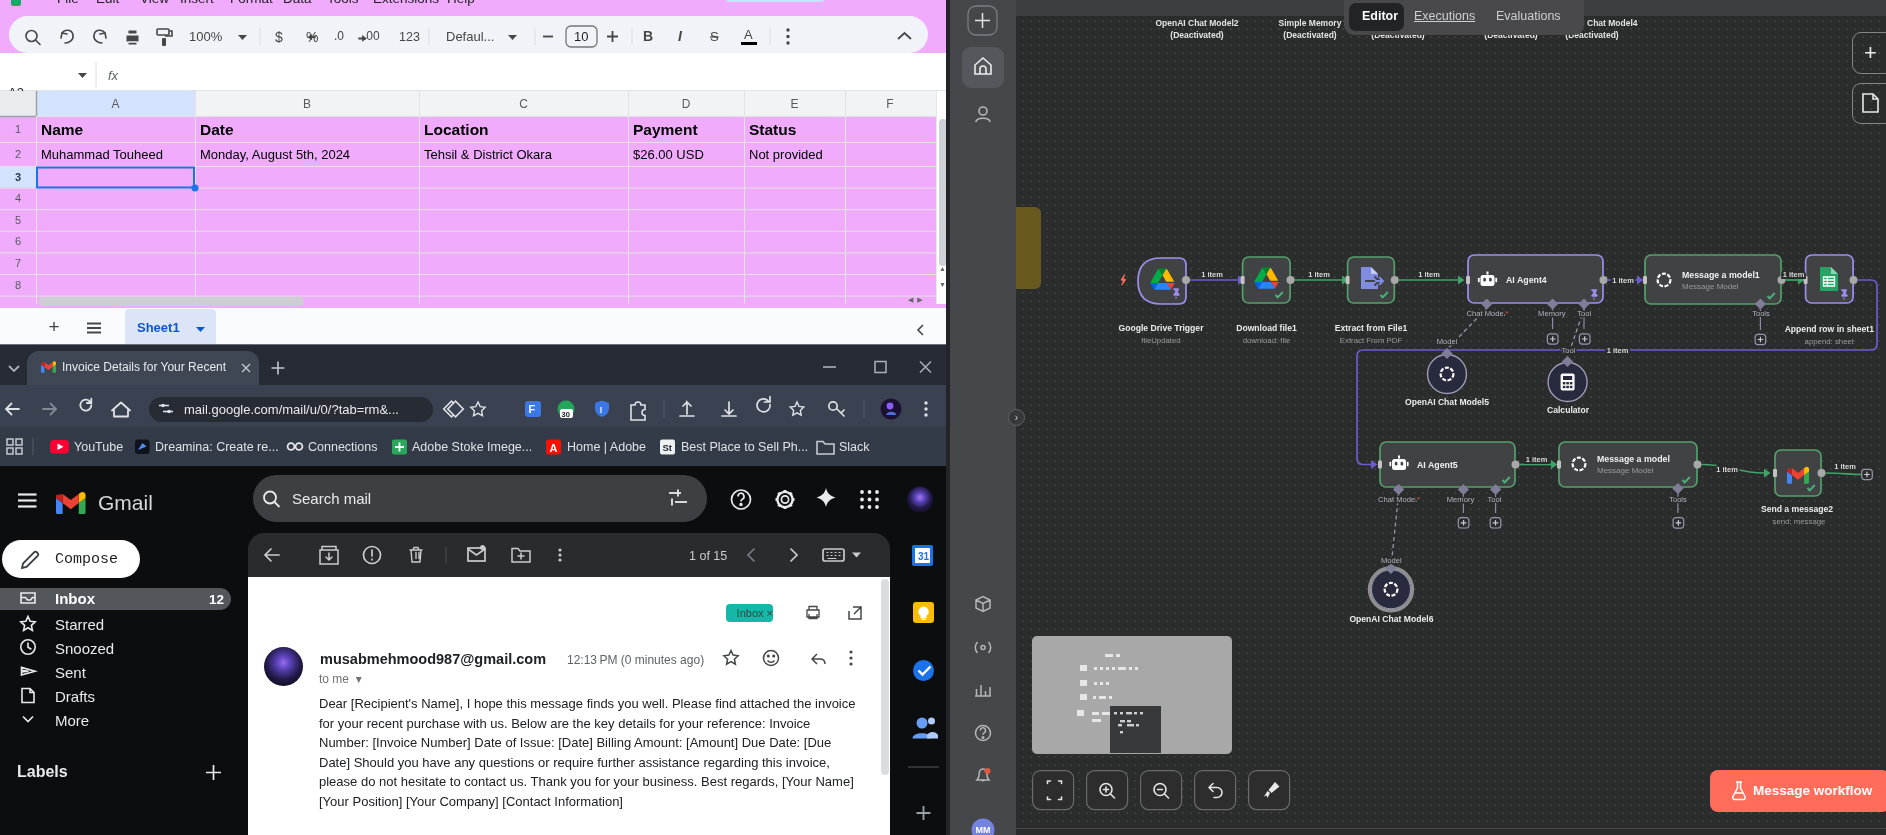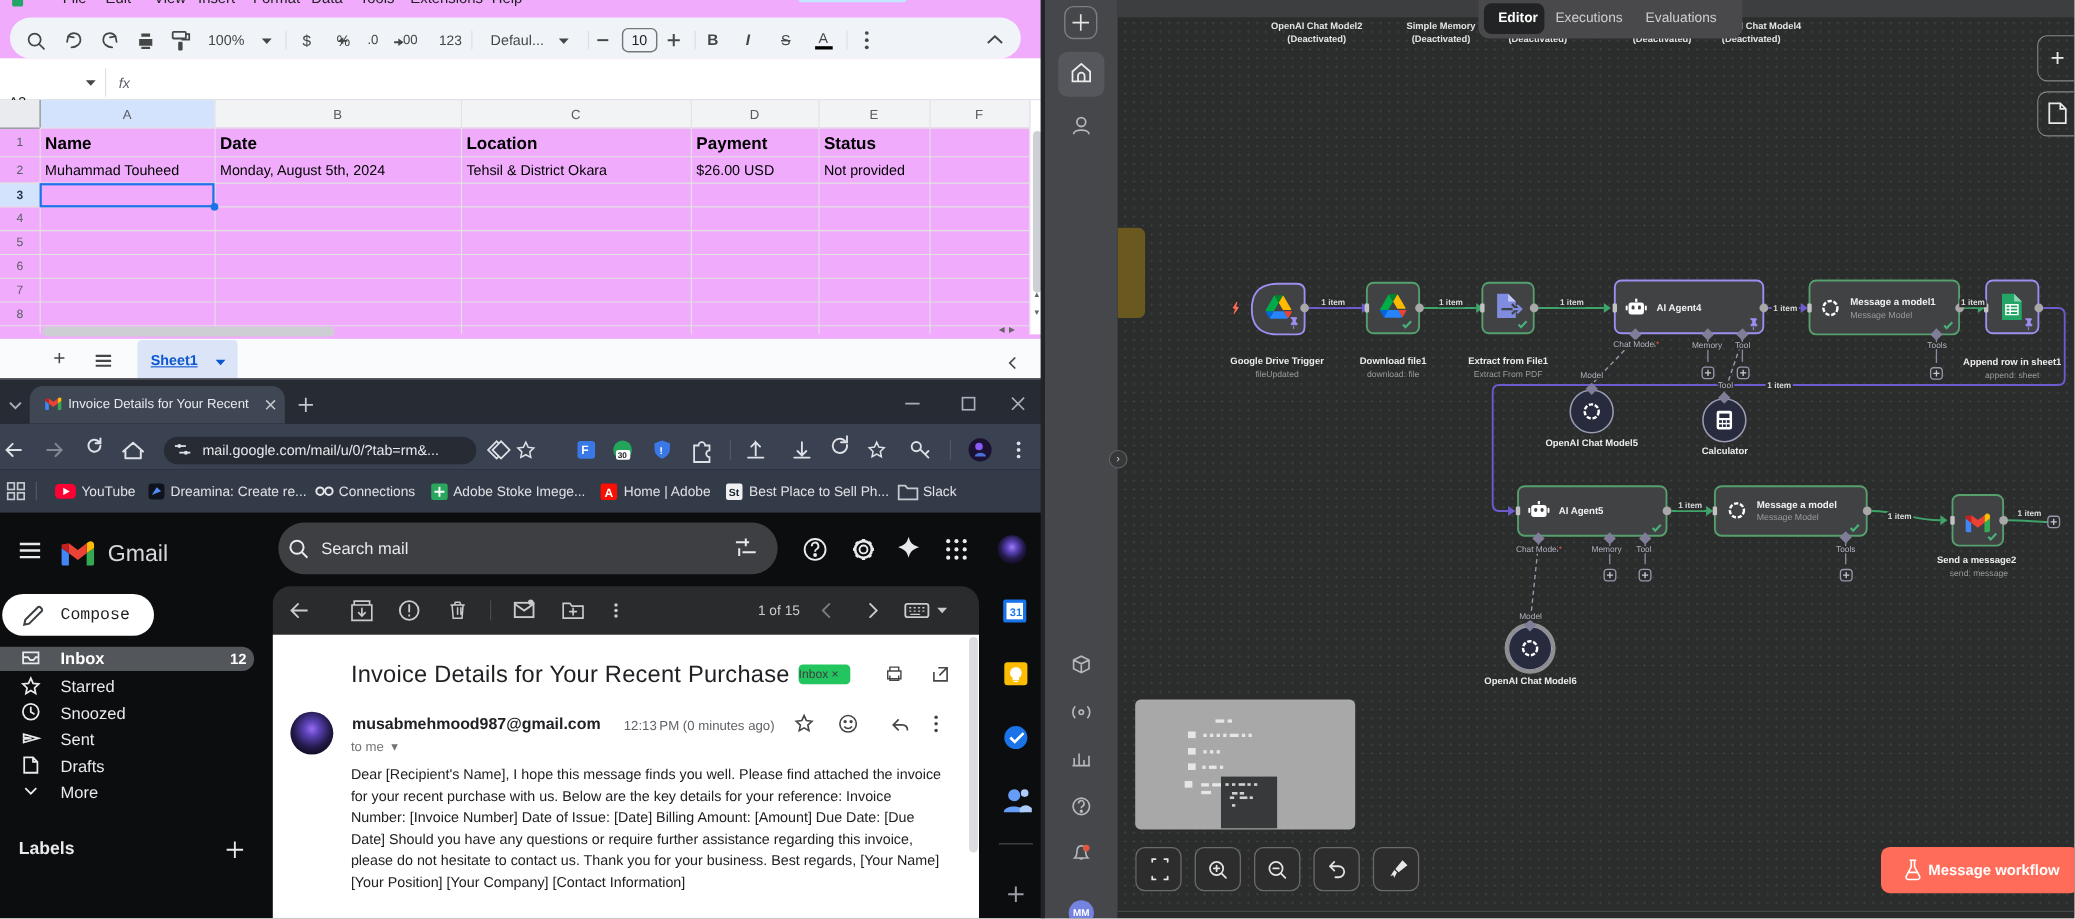--- a/index.html
+++ b/index.html
@@ -150,21 +150,21 @@
   <div class="abs" style="left:936px;top:91px;width:13px;height:213px;background:#fff;border-left:1px solid #e8e8e8;"></div>
   <div class="abs" style="left:938.5px;top:119px;width:8px;height:147px;background:#cdd0d4;border-radius:4px;"></div>
   <div class="abs" style="left:938px;top:265px;width:9px;height:12px;color:#666;font-size:7px;text-align:center;">▲</div>
   <div class="abs" style="left:938px;top:281px;width:9px;height:12px;color:#666;font-size:7px;text-align:center;">▼</div>
 
   <div class="abs" style="left:39px;top:297px;width:265px;height:9px;background:#ccced3;border-radius:5px;"></div>
   <div class="abs" style="left:908px;top:296px;width:40px;height:10px;font-size:7px;color:#666;">◀ &nbsp;▶</div>
 
   <div class="abs" style="left:0;top:308px;width:950px;height:36px;background:#f9fbfd;"></div>
   <div class="abs" style="left:125px;top:309px;width:91px;height:35px;background:#dce4f7;border-radius:4px 4px 0 0;"></div>
-  <div class="abs" style="left:137px;top:320px;font-size:13px;font-weight:bold;color:#0b57d0;text-decoration:underline;">Sheet1</div>
+  <div class="abs" style="left:137px;top:320px;font-size:13px;font-weight:bold;color:#0b57d0;">Sheet1</div>
   <svg class="abs" style="left:193px;top:324px;" width="16" height="12">
         <path d="M3 3 l4.5 5 4.5 -5 z" fill="#0b57d0"></path>
       </svg>
   <div class="abs" style="left:44px;top:317px;width:20px;height:20px;font-size:19px;color:#444746;text-align:center;line-height:20px;">+</div>
   <svg class="abs" style="left:86px;top:321px;" width="16" height="14">
         <g stroke="#444746" stroke-width="2">
           <line x1="1" y1="2.5" x2="15" y2="2.5"></line>
           <line x1="1" y1="7" x2="15" y2="7"></line>
           <line x1="1" y1="11.5" x2="15" y2="11.5"></line>
         </g>
@@ -402,22 +402,21 @@
           <circle cx="312" cy="22" r="1.6"></circle>
           <circle cx="312" cy="27" r="1.6"></circle>
         </g>
     <circle cx="234.5" cy="14.5" r="2.5" fill="#c9cbce"></circle>
     <line x1="198" y1="13" x2="198" y2="31" stroke="#4a4d52" stroke-width="1"></line>
     <text x="441" y="26.5" font-size="12.5" fill="#c9cbce">1 of 15</text>
   </svg>
   <div class="abs" style="left:248px;top:233px;width:642px;height:258px;background:#fff;"></div>
   <div class="abs" style="left:881px;top:235px;width:8px;height:196px;background:#dadce0;border-radius:4px;"></div>
 
-  <div class="abs" style="left:319px;top:257px;font-size:21.5px;color:#202124;letter-spacing:0.2px;">Invoice Details for Your Recent Purchase</div>
-  <div class="abs" style="left:726px;top:260px;width:47px;height:18px;background:#22c55e;border-radius:4px;font-size:11px;color:#3c4043;text-align:left;line-height:18px;">Inbox ×</div>
+  <div class="abs" style="left:726px;top:260px;width:47px;height:18px;background:#14b8a6;border-radius:4px;font-size:11px;color:#3c4043;text-align:right;line-height:18px;">Inbox ×</div>
   <svg class="abs" style="left:805px;top:261px;" width="70" height="16" viewBox="0 0 70 16">
     <g fill="none" stroke="#444746" stroke-width="1.5">
       <path d="M4 5 v-3.5 h8 v3.5 m-10 0 h12 v7 h-12 z m2 4 v4.5 h8 v-4.5" stroke-width="1.3"></path>
       <path d="M48 2 h8 v12 h-12 v-8 M56 2 l-7 7 M51 2 h5 v5"></path>
     </g>
   </svg>
   <div class="abs" style="left:264px;top:302.5px;width:39px;height:39px;border-radius:50%;background:radial-gradient(circle at 50% 40%, #9a6cf0 0%, #5b43b8 22%, #241a4a 55%, #0b0916 85%);"></div>
   <div class="abs" style="left:320px;top:306.5px;font-size:14.5px;font-weight:bold;color:#202124;">musabmehmood987@gmail.com</div>
   <div class="abs" style="left:567px;top:309px;font-size:12px;color:#5f6368;">12:13 PM (0 minutes ago)</div>
   <svg class="abs" style="left:722px;top:304px;" width="140" height="20" viewBox="0 0 140 20">
@@ -737,21 +736,21 @@
     <circle cx="37.5" cy="771" r="3" fill="#e4573f"></circle>
     <circle cx="33" cy="830" r="11.5" fill="#7583e0"></circle>
     <text x="33" y="833" font-size="9" font-weight="bold" fill="#fff" text-anchor="middle">MM</text>
   </svg>
   <div class="abs" style="left:58px;top:409px;width:17px;height:17px;border-radius:50%;background:#37383a;border:1px solid #606165;color:#cfcfcf;font-size:10px;text-align:center;line-height:15px;">›</div>
 
   <div class="abs" style="left:394px;top:0;width:240px;height:34.5px;background:#49494b;border-radius:0 0 10px 10px;"></div>
   <div class="abs" style="left:399px;top:3px;width:55px;height:28px;background:#222325;border-radius:7px;"></div>
   <div class="abs" style="left:394px;top:9px;width:240px;font-size:12.5px;color:#cdcfd2;">
     <span style="position:absolute;left:18px;color:#fff;font-weight:bold;">Editor</span>
-    <span style="position:absolute;left:70px;">Executions</span>
+    <span style="position:absolute;left:70px;text-decoration:underline;">Executions</span>
     <span style="position:absolute;left:152px;">Evaluations</span>
   </div>
 
   <div class="abs" style="left:902px;top:32px;width:42px;height:42px;border:1.4px solid #85868a;border-radius:9px;color:#e8e8e8;font-size:22px;font-weight:300;text-align:left;line-height:40px;"><span style="margin-left:11px;">+</span></div>
   <div class="abs" style="left:902px;top:83px;width:42px;height:41px;border:1.4px solid #85868a;border-radius:9px;"></div>
   <svg class="abs" style="left:910px;top:92px;" width="22" height="22">
         <path d="M3 2 h10 l5 5 v13 h-15 z M13 2 v5 h5" fill="none" stroke="#e8e8e8" stroke-width="1.6"></path>
       </svg>
 
   <div class="abs" style="left:82px;top:636px;width:200px;height:118px;background:#b3b3b3;border-radius:5px;opacity:0.92;"></div>

